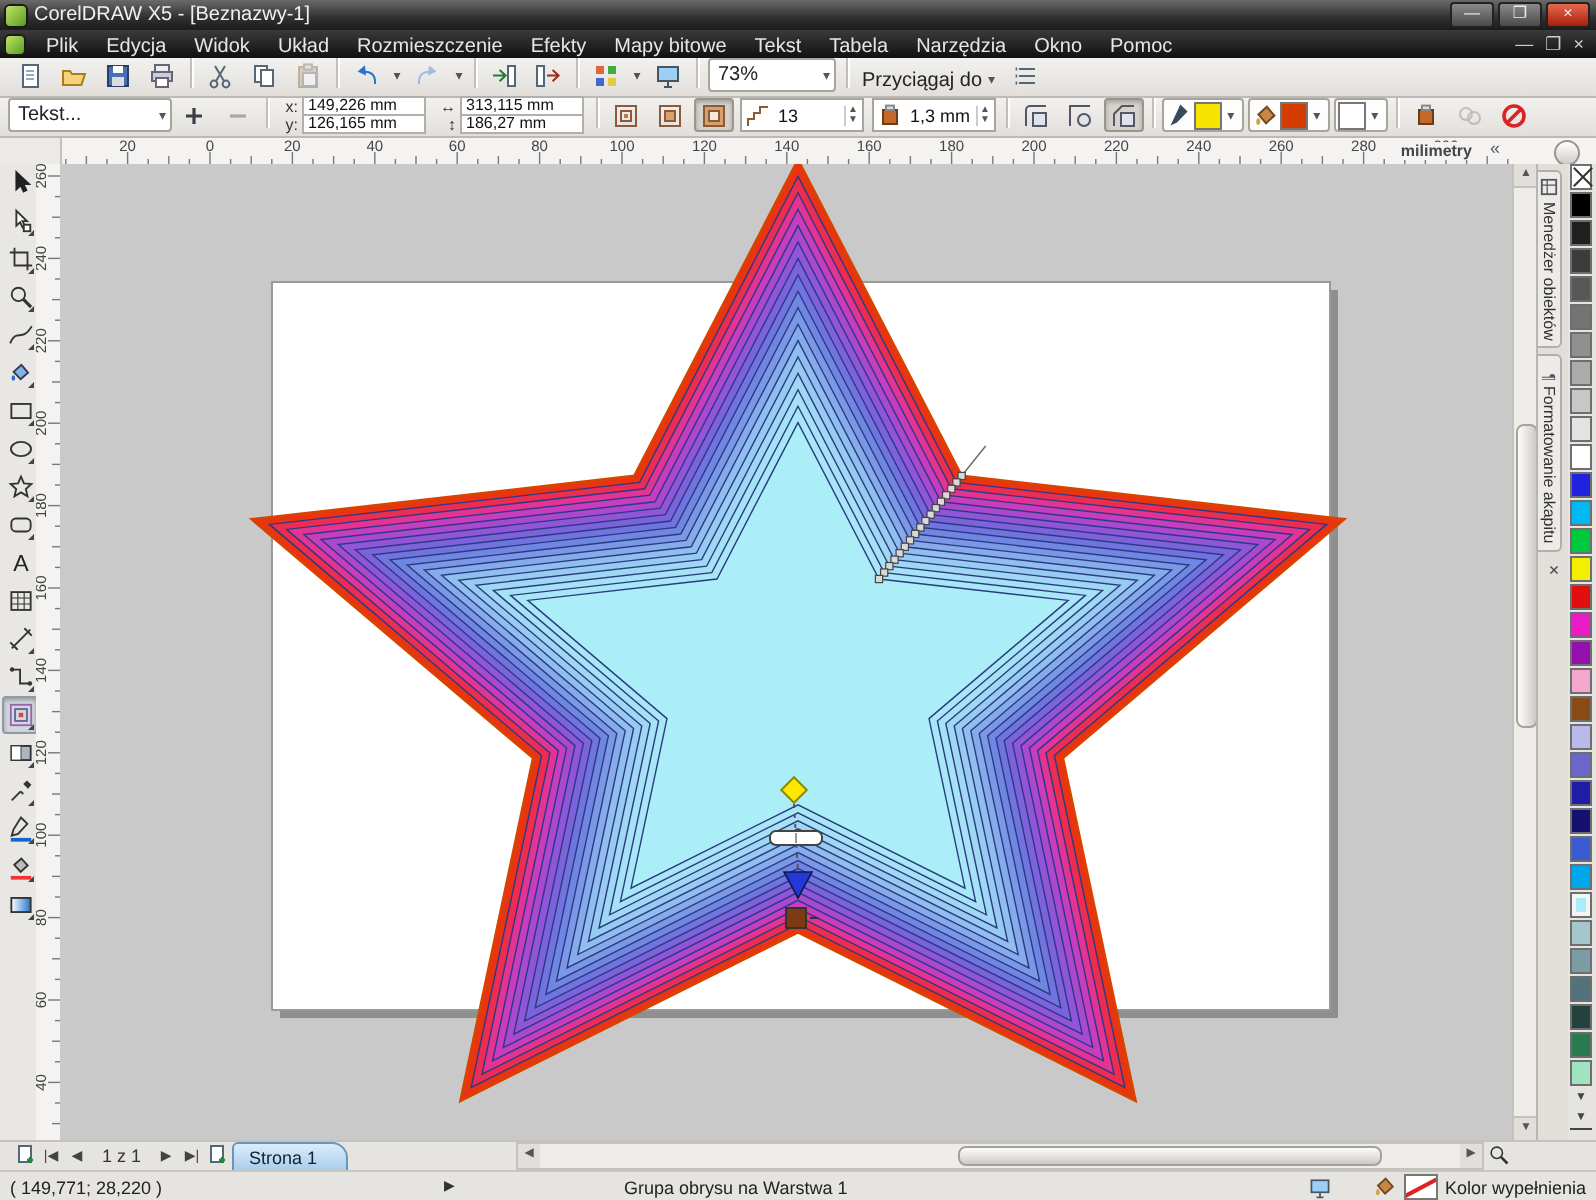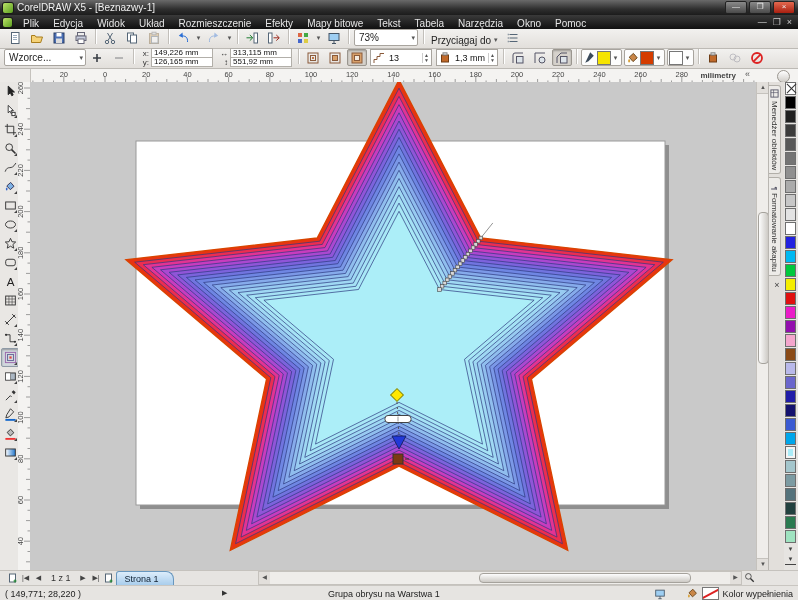--- a/index.html
+++ b/index.html
@@ -95,21 +95,21 @@
     border:1px solid #6897be;border-bottom:none;border-radius:3px 8px 0 0;padding:0 14px 0 8px;font-size:9px;color:#123;text-align:right;}
   .hscroll{position:absolute;left:258px;top:571px;width:482px;height:12px;background:#efedea;border:1px solid #c5c2bd;}
   .harrow{position:absolute;top:0;width:11px;height:100%;font-size:6px;color:#555;text-align:center;line-height:11px;background:#e2dfdb;}
   .hthumb{position:absolute;left:220px;top:1px;width:210px;height:8px;background:linear-gradient(#fdfdfd,#cdcac5);border:1px solid #a5a29c;border-radius:4px;}
   .zoombtn{position:absolute;left:742px;top:571px;width:14px;height:12px;display:flex;align-items:center;justify-content:center;}
   .zoombtn .i{width:11px;height:11px;}
   
   .statusbar{position:absolute;left:0;top:585px;width:798px;height:15px;background:#e6e4e1;border-top:1px solid #c9c6c1;font-size:9px;color:#222;}
   .coords{position:absolute;left:5px;top:3px;}
   .flyarrow{position:absolute;left:222px;top:3px;font-size:7px;color:#333;}
-  .objinfo{position:absolute;left:312px;top:3px;margin-left:16px;}
+  .objinfo{position:absolute;left:312px;top:3px;}
   .fillgrp{position:absolute;right:5px;top:1px;display:flex;align-items:center;gap:3px;}
   .noneswatch{width:15px;height:11px;background:#fff;border:1px solid #777;position:relative;overflow:hidden;}
   .noneswatch::before{content:"";position:absolute;left:-2px;top:4px;width:22px;height:1.5px;background:#d22;transform:rotate(-28deg);}
   svg text{font-family:"Liberation Sans",sans-serif;}
 </style>
 </head>
 <body>
 
 <div id="win">
 
@@ -266,21 +266,21 @@
           <svg viewBox="0 0 14 14" stroke-width="1" fill="none">
             <path d="M3.5 3.5h8M3.5 7h8M3.5 10.5h8" stroke="#567"></path>
             <path d="M1.8 3.5h.8M1.8 7h.8M1.8 10.5h.8" stroke="#567" stroke-width="1.6"></path>
           </svg>
         </span>
       </button>
     </div>
 
   <div class="bar propbar">
     <div class="combo presetc">
-      <span>Wzorce...</span>
+      <span>Tekst...</span>
       <span class="dd">▾</span>
     </div>
     <button class="tbtn">
         <span class="i">
           <svg viewBox="0 0 14 14" stroke-width="1" fill="none">
             <path d="M7 3v8M3 7h8" stroke="#3a3f46" stroke-width="1.6"></path>
           </svg>
         </span>
       </button>
     <button class="tbtn dis">
@@ -301,21 +301,21 @@
           <span class="val">126,165 mm</span>
         </div>
     </div>
     <div class="xy">
       <div>
           <span class="lbl">↔</span>
           <span class="val">313,115 mm</span>
         </div>
       <div>
           <span class="lbl">↕</span>
-          <span class="val">551,92 mm</span>
+          <span class="val">186,27 mm</span>
         </div>
     </div>
     <div class="sep"></div>
     <button class="tbtn">
         <span class="i">
           <svg viewBox="0 0 14 14" stroke-width="1" fill="none">
             <rect x="2" y="2" width="10" height="10" stroke="#8a5a3a"></rect>
             <rect x="4.5" y="4.5" width="5" height="5" stroke="#8a5a3a"></rect>
             <rect x="6" y="6" width="2" height="2" fill="#c0784a"></rect>
           </svg>

